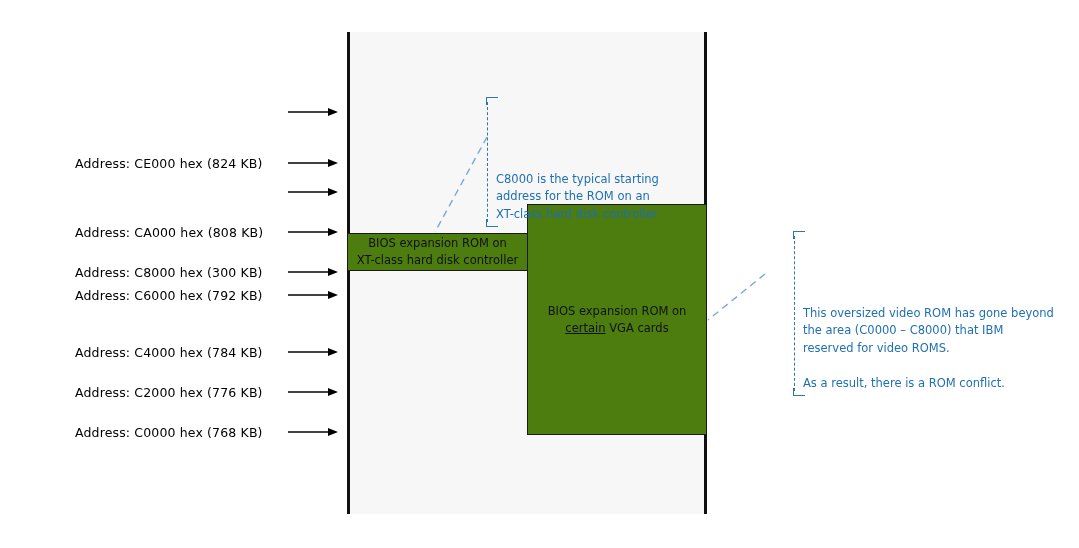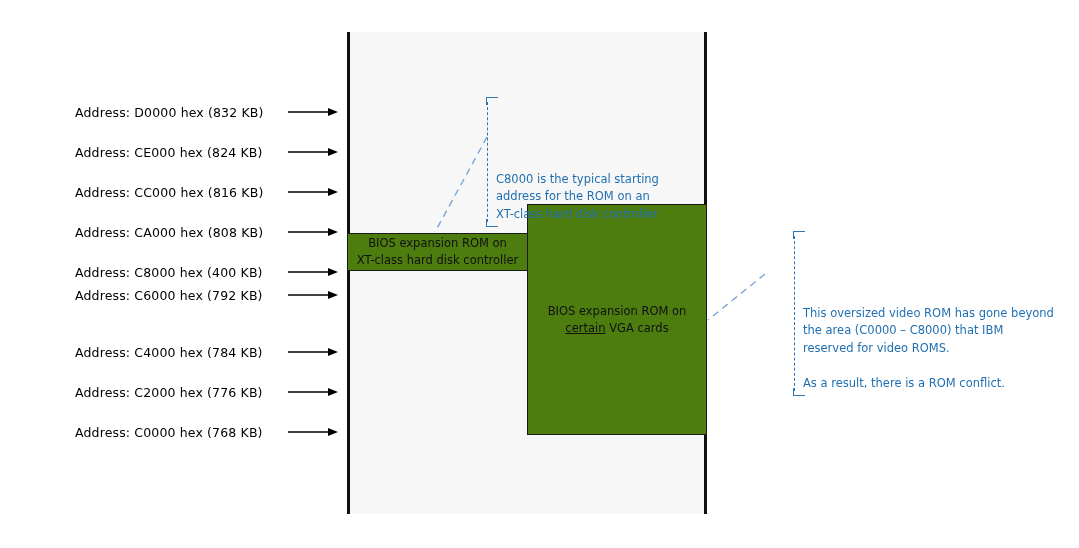--- a/index.html
+++ b/index.html
@@ -125,49 +125,47 @@
     width: 1079px; height: 548px;
     pointer-events: none;
   }
 </style>
 </head>
 <body>
 
 <div id="memory-column"></div>
 
 <div class="addr-row" style="top:101px">
-  <span class="addr-label">Address: D0000 hex  (832 KB)</span>
-  <svg class="addr-arrow" viewBox="0 0 50 11">
-    <line x1="0" y1="5.5" x2="41" y2="5.5" stroke="#000" stroke-width="1.4"></line>
-    <path d="M40 1.5 L50 5.5 L40 9.5 Z" fill="#000"></path>
-  </svg>
-</div>
-<div class="addr-row" style="top:141px">
+  <svg class="addr-arrow" viewBox="0 0 50 11">
+    <line x1="0" y1="5.5" x2="41" y2="5.5" stroke="#000" stroke-width="1.4"></line>
+    <path d="M40 1.5 L50 5.5 L40 9.5 Z" fill="#000"></path>
+  </svg>
+</div>
+<div class="addr-row" style="top:152px">
   <span class="addr-label">Address: CE000 hex  (824 KB)</span>
   <svg class="addr-arrow" viewBox="0 0 50 11">
     <line x1="0" y1="5.5" x2="41" y2="5.5" stroke="#000" stroke-width="1.4"></line>
     <path d="M40 1.5 L50 5.5 L40 9.5 Z" fill="#000"></path>
   </svg>
 </div>
 <div class="addr-row" style="top:181px">
-  <span class="addr-label">Address: CC000 hex  (816 KB)</span>
   <svg class="addr-arrow" viewBox="0 0 50 11">
     <line x1="0" y1="5.5" x2="41" y2="5.5" stroke="#000" stroke-width="1.4"></line>
     <path d="M40 1.5 L50 5.5 L40 9.5 Z" fill="#000"></path>
   </svg>
 </div>
 <div class="addr-row" style="top:221px">
   <span class="addr-label">Address: CA000 hex  (808 KB)</span>
   <svg class="addr-arrow" viewBox="0 0 50 11">
     <line x1="0" y1="5.5" x2="41" y2="5.5" stroke="#000" stroke-width="1.4"></line>
     <path d="M40 1.5 L50 5.5 L40 9.5 Z" fill="#000"></path>
   </svg>
 </div>
 <div class="addr-row" style="top:261px">
-  <span class="addr-label">Address: C8000 hex  (400 KB)</span>
+  <span class="addr-label">Address: C8000 hex  (300 KB)</span>
   <svg class="addr-arrow" viewBox="0 0 50 11">
     <line x1="0" y1="5.5" x2="41" y2="5.5" stroke="#000" stroke-width="1.4"></line>
     <path d="M40 1.5 L50 5.5 L40 9.5 Z" fill="#000"></path>
   </svg>
 </div>
 <div class="addr-row" style="top:284px">
   <span class="addr-label">Address: C6000 hex  (792 KB)</span>
   <svg class="addr-arrow" viewBox="0 0 50 11">
     <line x1="0" y1="5.5" x2="41" y2="5.5" stroke="#000" stroke-width="1.4"></line>
     <path d="M40 1.5 L50 5.5 L40 9.5 Z" fill="#000"></path>

